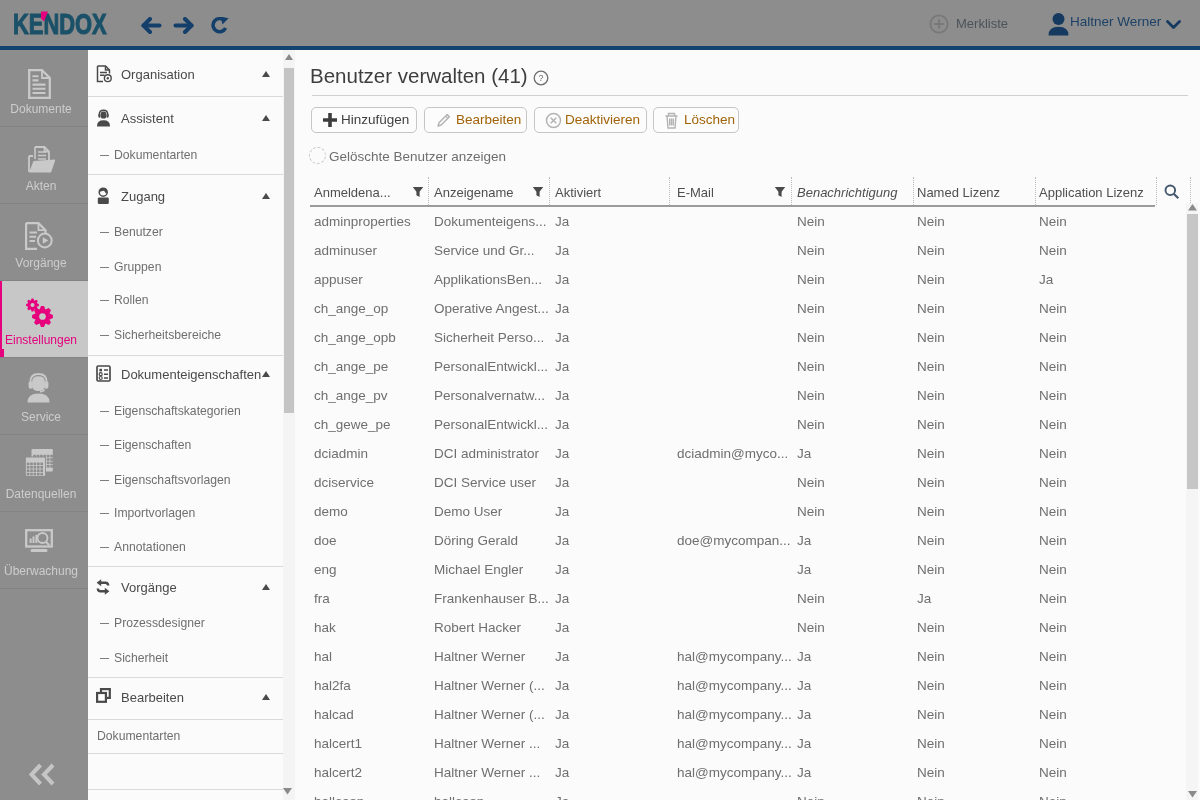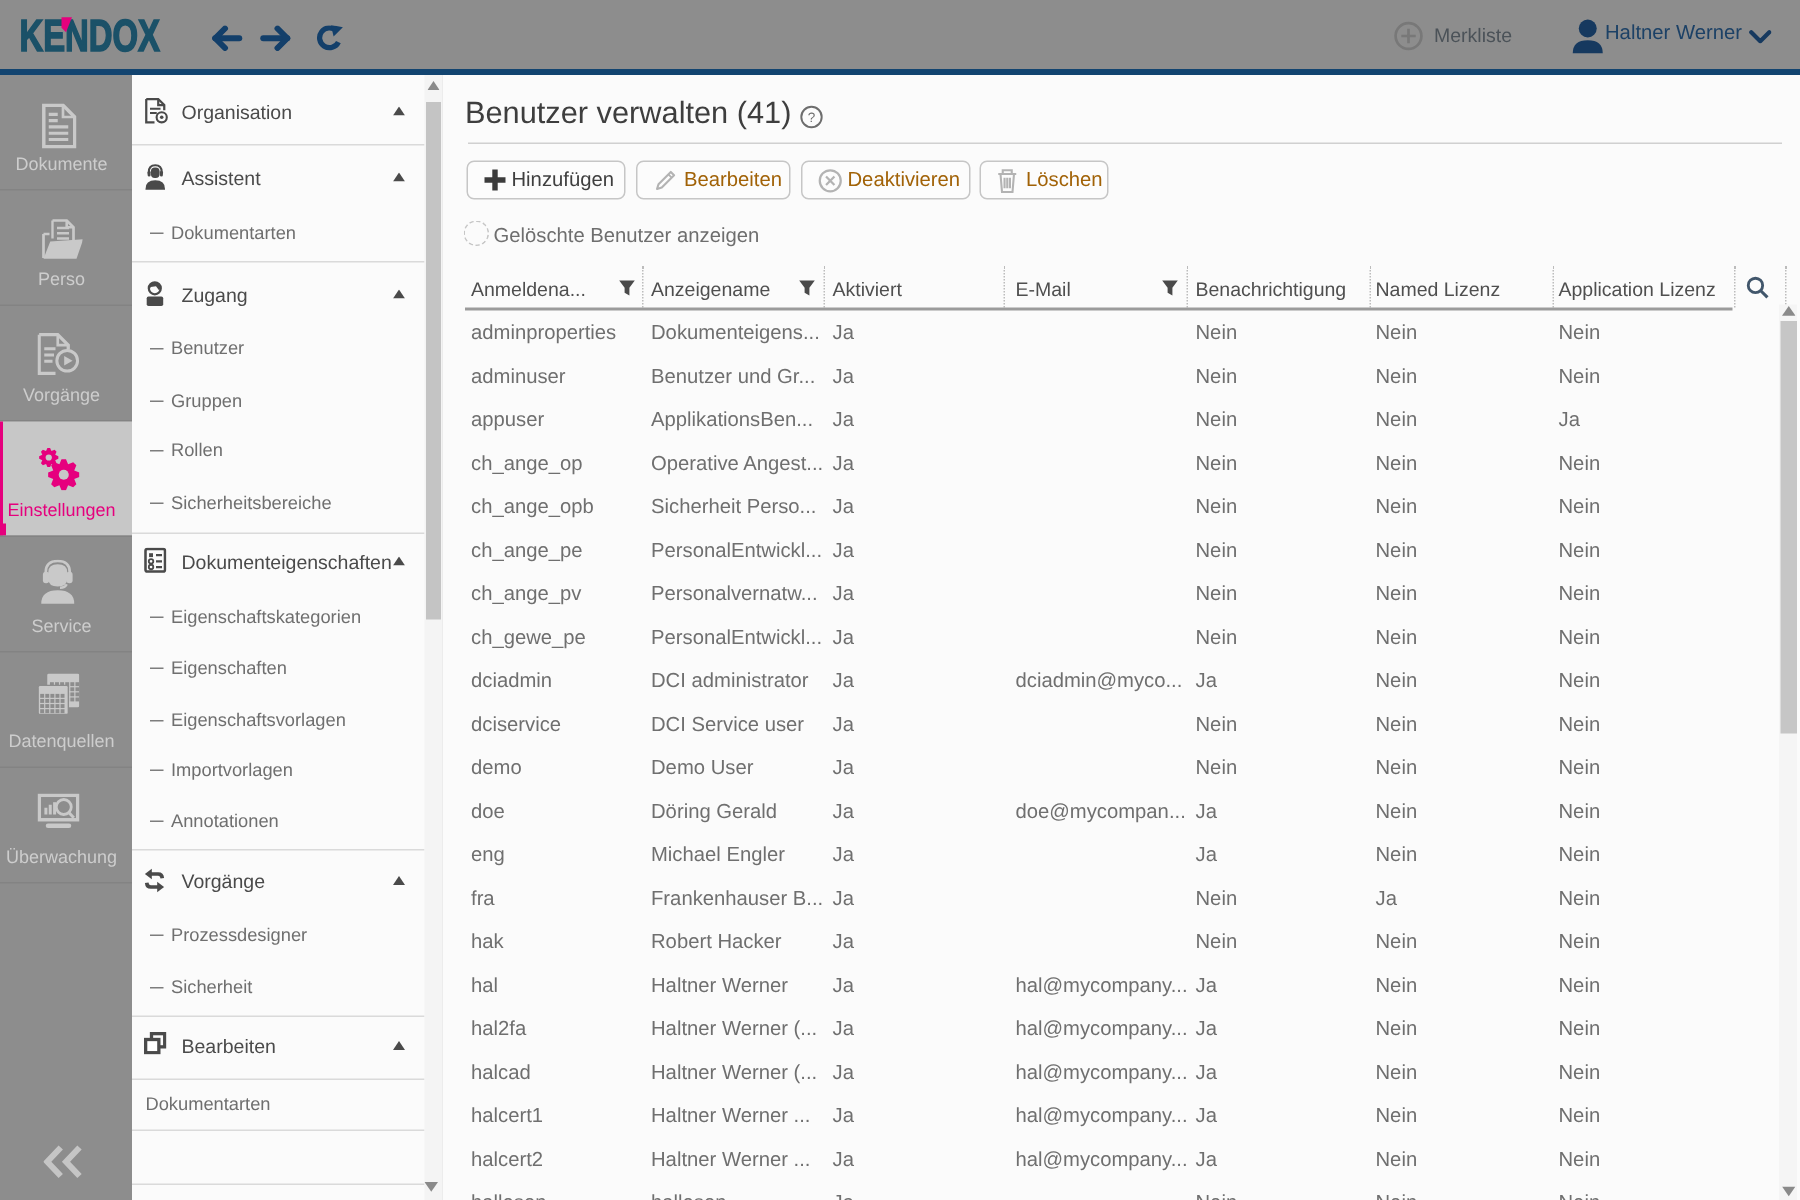--- a/index.html
+++ b/index.html
@@ -93,21 +93,21 @@
       <svg width="30" height="28" viewBox="0 0 30 28">
 <g stroke="#c9c9c9" stroke-width="1.8" fill="none">
 <path d="M10 1 H19.5 L24 5.5 V14"></path>
 <path d="M19.5 1 V5.5 H24"></path>
 <path d="M10 1 V13 M13 6 H21 M13 9.5 H21 M13 13 H21" stroke-width="1.6"></path>
 <path d="M4 10 H8 M4 10 V26"></path>
 </g>
 <polygon points="4,26.5 8.5,15 30.5,13.5 26,26.5" fill="#c9c9c9"></polygon>
 </svg>
     </div>
-<div class="lbl">Perso</div>
+<div class="lbl">Akten</div>
   </div>
 <div class="ssep" style="top:203px;"></div>
 <div class="sitem" style="top:204px;">
 <div style="position:absolute; left:25px; top:18px;">
       <svg width="28" height="28" viewBox="0 0 28 28">
 <g stroke="#c9c9c9" stroke-width="2.2" fill="none">
 <path d="M1.1 1.1 H13.5 L20.5 8.1 V11 M1.1 1.1 V26.9 H12"></path>
 <path d="M13.5 1.1 V8.1 H20.5" stroke-width="1.8"></path>
 <path d="M4.5 10.5 H12 M4.5 14.7 H11 M4.5 18.9 H10" stroke-width="2"></path>
 </g>
@@ -410,21 +410,21 @@
 <span class="t" style="left:30px;">Löschen</span>
   </div>
 
 <div class="abs" style="left:309px; top:147px; width:17px; height:17px; border:1px dashed #c6c6c6; border-radius:50%; background:#fbfbfb;"></div>
 <div class="abs" style="left:329px; top:149px; font-size:13.5px; color:#6e6e6e;">Gelöschte Benutzer anzeigen</div>
 
 <div class="th" style="left:314px; top:185px;">Anmeldena...</div>
 <div class="th" style="left:434px; top:185px;">Anzeigename</div>
 <div class="th" style="left:555px; top:185px;">Aktiviert</div>
 <div class="th" style="left:677px; top:185px;">E-Mail</div>
-<div class="th" style="left:797px; top:185px;">Benachrichtigung</div>
+<div class="th" style="left:797px; top:185px;font-style:italic;">Benachrichtigung</div>
 <div class="th" style="left:917px; top:185px;">Named Lizenz</div>
 <div class="th" style="left:1039px; top:185px;">Application Lizenz</div>
 <div class="abs" style="left:412px; top:186px;">
     <svg width="12" height="12" viewBox="0 0 12 12">
       <path d="M0.8 1 H11.2 L7.6 5.8 V11 L4.4 9.2 V5.8 Z" fill="#4a4a4a"></path>
     </svg>
   </div>
 <div class="abs" style="left:532px; top:186px;">
     <svg width="12" height="12" viewBox="0 0 12 12">
       <path d="M0.8 1 H11.2 L7.6 5.8 V11 L4.4 9.2 V5.8 Z" fill="#4a4a4a"></path>
@@ -450,21 +450,21 @@
     </svg>
   </div>
 <div class="abs" style="left:310px; top:205px; width:845px; height:2px; background:#9b9b9b;"></div>
 <div class="td" style="left:314px; top:214px;">adminproperties</div>
 <div class="td" style="left:434px; top:214px;">Dokumenteigens...</div>
 <div class="td" style="left:555px; top:214px;">Ja</div>
 <div class="td" style="left:797px; top:214px;">Nein</div>
 <div class="td" style="left:917px; top:214px;">Nein</div>
 <div class="td" style="left:1039px; top:214px;">Nein</div>
 <div class="td" style="left:314px; top:243px;">adminuser</div>
-<div class="td" style="left:434px; top:243px;">Benutzer und Gr...</div>
+<div class="td" style="left:434px; top:243px;">Service und Gr...</div>
 <div class="td" style="left:555px; top:243px;">Ja</div>
 <div class="td" style="left:797px; top:243px;">Nein</div>
 <div class="td" style="left:917px; top:243px;">Nein</div>
 <div class="td" style="left:1039px; top:243px;">Nein</div>
 <div class="td" style="left:314px; top:272px;">appuser</div>
 <div class="td" style="left:434px; top:272px;">ApplikationsBen...</div>
 <div class="td" style="left:555px; top:272px;">Ja</div>
 <div class="td" style="left:797px; top:272px;">Nein</div>
 <div class="td" style="left:917px; top:272px;">Nein</div>
 <div class="td" style="left:1039px; top:272px;">Ja</div>

